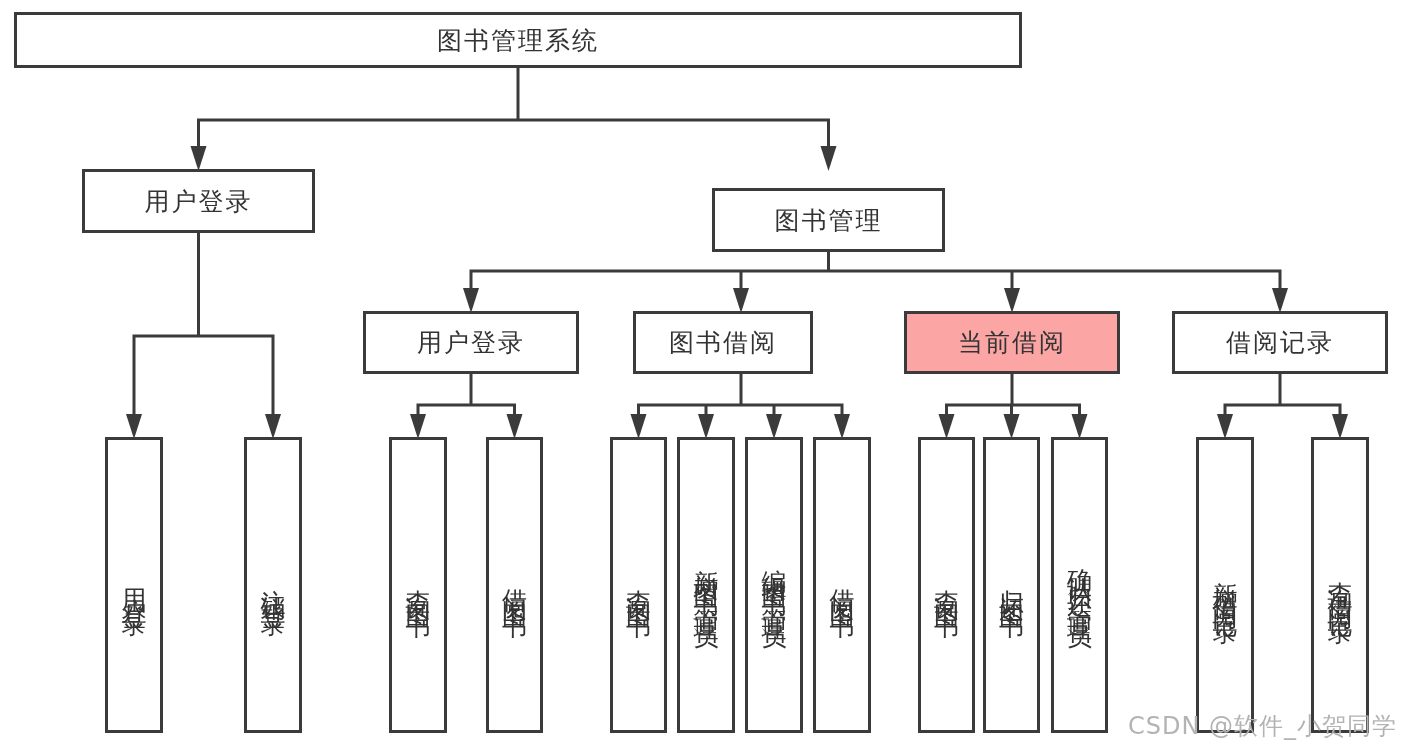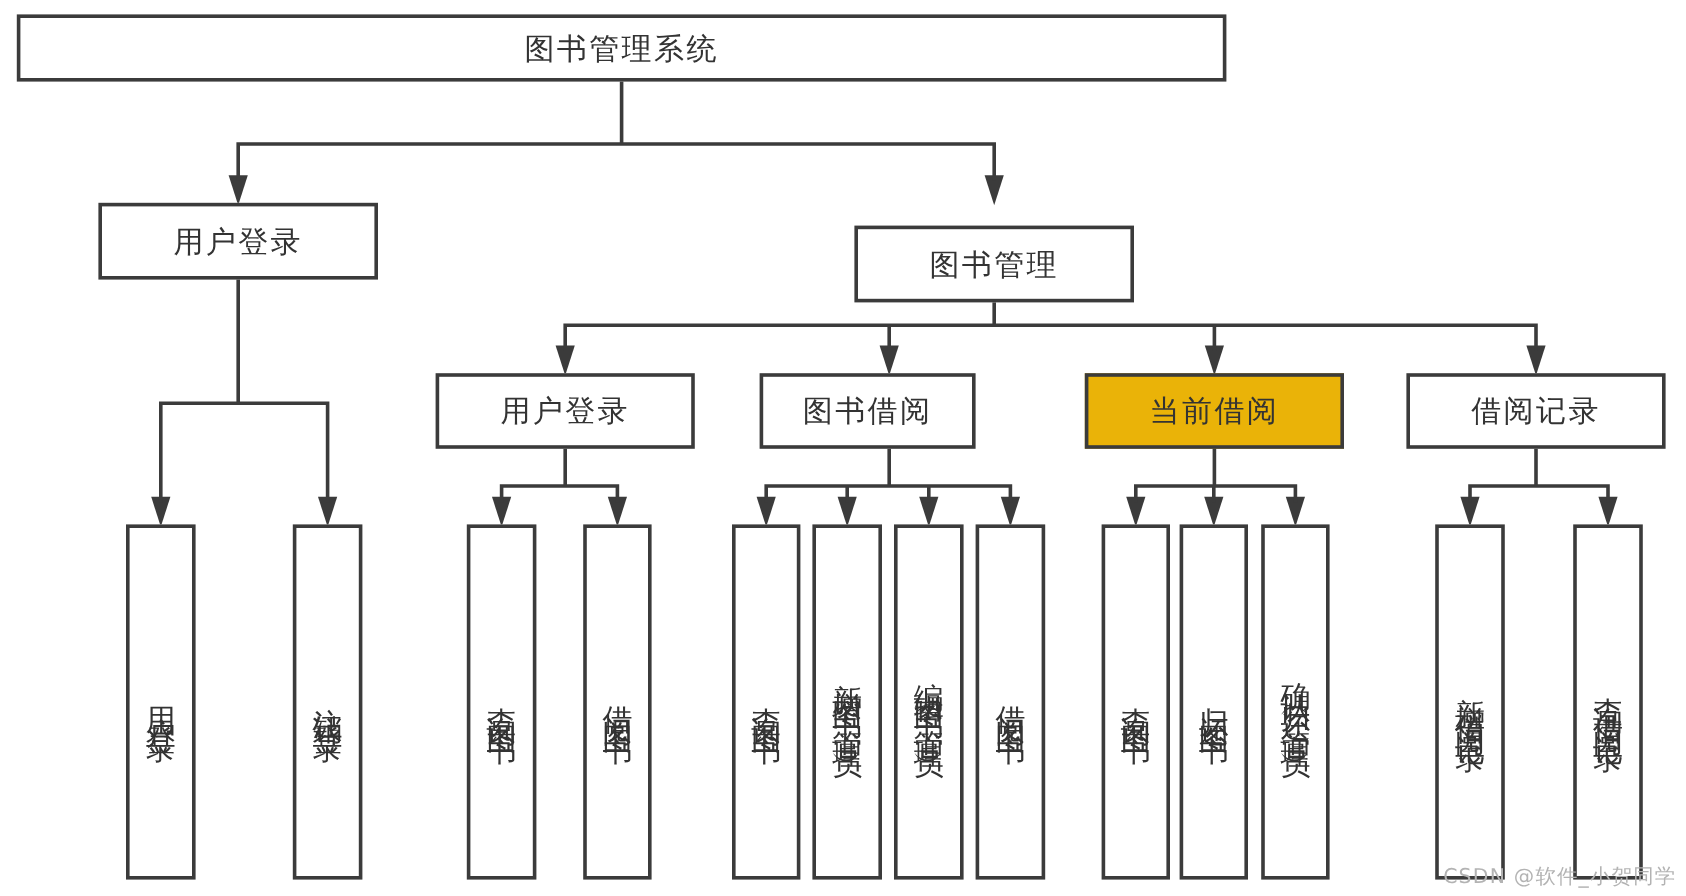--- a/index.html
+++ b/index.html
@@ -40,21 +40,21 @@
     text-orientation: mixed;
     letter-spacing: 8px;
     white-space: normal;
     line-height: 1;
   }
   #watermark {
     position: absolute;
     right: 8px;
     bottom: 5px;
     z-index: 3;
-    font-size: 17px;
+    font-size: 24px;
     color: #b3b3b3;
     letter-spacing: 1px;
     font-family: "DejaVu Sans", "Liberation Sans", sans-serif;
   }
 </style>
 </head>
 <body>
 
 <div id="canvas" style="width: 1405px; height: 747px; background: rgb(255, 255, 255);">
   <svg id="edges" xmlns="http://www.w3.org/2000/svg" width="1405" height="747" viewBox="0 0 1405 747">
@@ -84,21 +84,21 @@
       <polygon points="1217,414 1233,414 1225,439" fill="#3b3b3b"></polygon>
       <polygon points="1332,414 1348,414 1340,439" fill="#3b3b3b"></polygon>
       <path d="M1280,374 V405 M1225,405 H1340 M1225,405 V417 M1340,405 V417" fill="none" stroke="#3b3b3b" stroke-width="3" stroke-linecap="square"></path>
     </svg>
   <div id="nodes">
       <div class="node" style="left: 14px; top: 12px; width: 1008px; height: 56px; border-color: rgb(59, 59, 59); color: rgb(51, 51, 51); background: rgb(255, 255, 255);">图书管理系统</div>
       <div class="node" style="left: 82px; top: 169px; width: 233px; height: 64px; border-color: rgb(59, 59, 59); color: rgb(51, 51, 51); background: rgb(255, 255, 255);">用户登录</div>
       <div class="node" style="left: 712px; top: 169px; width: 233px; height: 64px; border-color: rgb(59, 59, 59); color: rgb(51, 51, 51); background: rgb(255, 255, 255); margin-top: 19px;">图书管理</div>
       <div class="node" style="left: 363px; top: 311px; width: 216px; height: 63px; border-color: rgb(59, 59, 59); color: rgb(51, 51, 51); background: rgb(255, 255, 255);">用户登录</div>
       <div class="node" style="left: 633px; top: 311px; width: 180px; height: 63px; border-color: rgb(59, 59, 59); color: rgb(51, 51, 51); background: rgb(255, 255, 255);">图书借阅</div>
-      <div class="node" style="left: 904px; top: 311px; width: 216px; height: 63px; border-color: rgb(59, 59, 59); color: rgb(51, 51, 51); background: #eab308;">当前借阅</div>
+      <div class="node" style="left: 904px; top: 311px; width: 216px; height: 63px; border-color: rgb(59, 59, 59); color: rgb(51, 51, 51); background: #fca5a5;">当前借阅</div>
       <div class="node" style="left: 1172px; top: 311px; width: 216px; height: 63px; border-color: rgb(59, 59, 59); color: rgb(51, 51, 51); background: rgb(255, 255, 255);">借阅记录</div>
       <div class="node vertical" style="left: 105px; top: 437px; width: 58px; height: 296px; border-color: rgb(59, 59, 59); color: rgb(51, 51, 51); background: rgb(255, 255, 255);">用户登录</div>
       <div class="node vertical" style="left: 244px; top: 437px; width: 58px; height: 296px; border-color: rgb(59, 59, 59); color: rgb(51, 51, 51); background: rgb(255, 255, 255);">注销登录</div>
       <div class="node vertical" style="left: 389px; top: 437px; width: 58px; height: 296px; border-color: rgb(59, 59, 59); color: rgb(51, 51, 51); background: rgb(255, 255, 255);">查询图书</div>
       <div class="node vertical" style="left: 486px; top: 437px; width: 57px; height: 296px; border-color: rgb(59, 59, 59); color: rgb(51, 51, 51); background: rgb(255, 255, 255);">借阅图书</div>
       <div class="node vertical" style="left: 610px; top: 437px; width: 57px; height: 296px; border-color: rgb(59, 59, 59); color: rgb(51, 51, 51); background: rgb(255, 255, 255);">查询图书</div>
       <div class="node vertical" style="left: 677px; top: 437px; width: 58px; height: 296px; border-color: rgb(59, 59, 59); color: rgb(51, 51, 51); background: rgb(255, 255, 255);">新增图书（管理员）</div>
       <div class="node vertical" style="left: 745px; top: 437px; width: 58px; height: 296px; border-color: rgb(59, 59, 59); color: rgb(51, 51, 51); background: rgb(255, 255, 255);">编辑图书（管理员）</div>
       <div class="node vertical" style="left: 813px; top: 437px; width: 58px; height: 296px; border-color: rgb(59, 59, 59); color: rgb(51, 51, 51); background: rgb(255, 255, 255);">借阅图书</div>
       <div class="node vertical" style="left: 918px; top: 437px; width: 57px; height: 296px; border-color: rgb(59, 59, 59); color: rgb(51, 51, 51); background: rgb(255, 255, 255);">查询图书</div>

